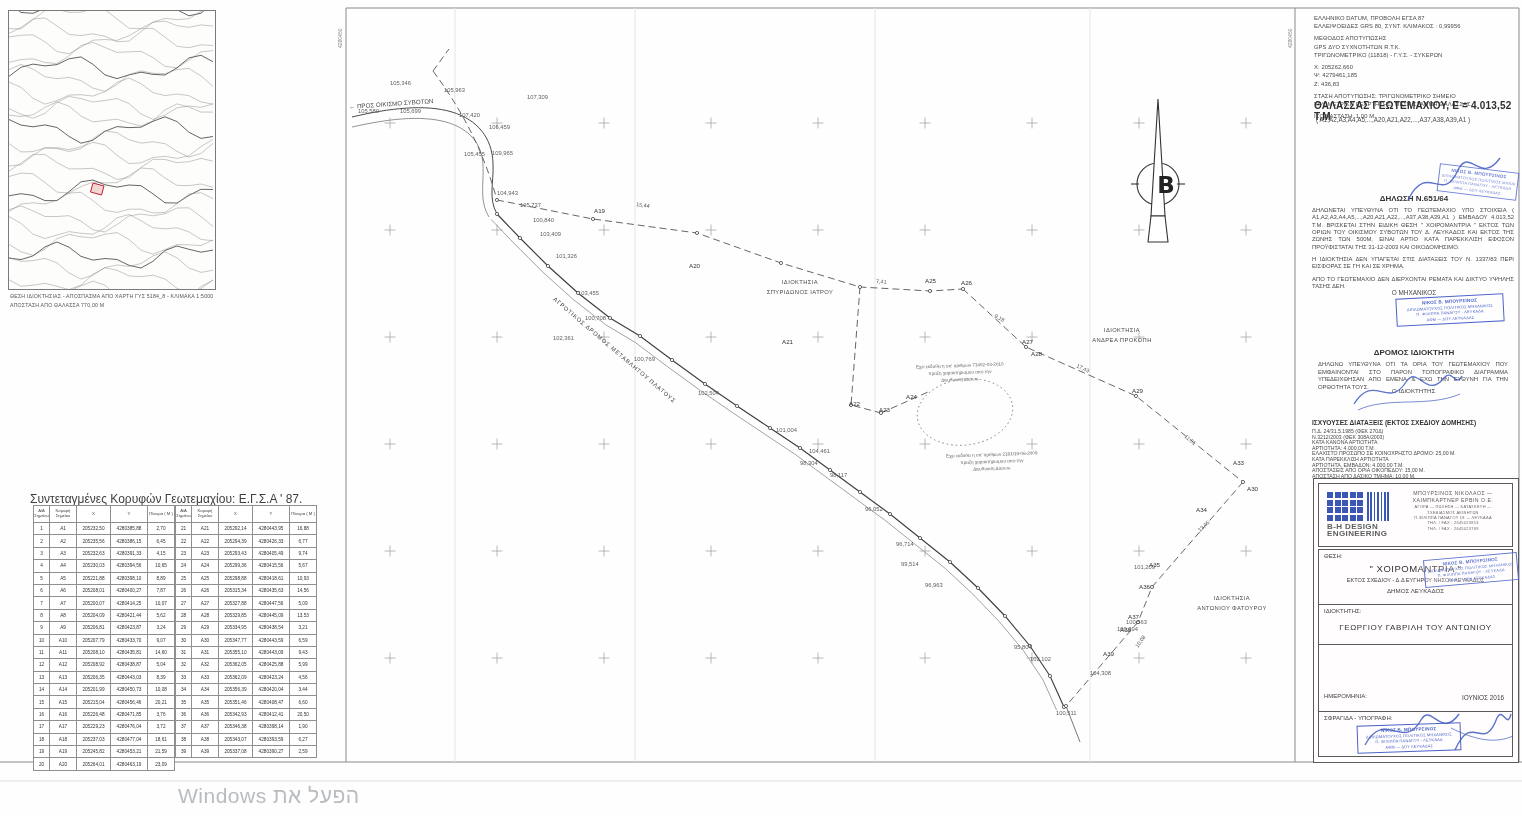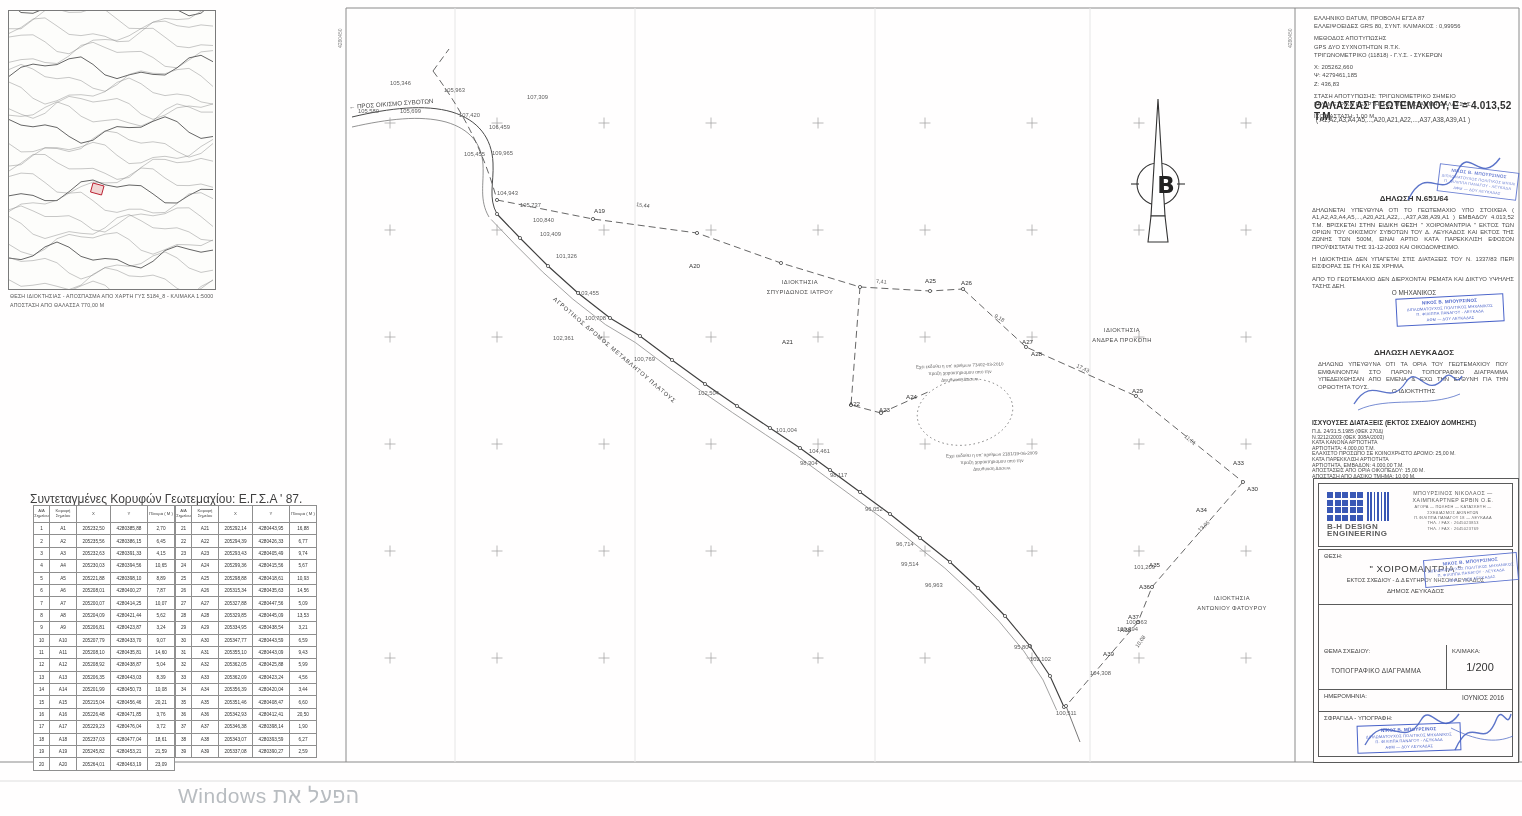--- a/index.html
+++ b/index.html
@@ -744,21 +744,21 @@
   <div class="abs" id="area-vertices">( Α1,Α2,Α3,Α4,Α5,...,Α20,Α21,Α22,...,Α37,Α38,Α39,Α1 )</div>
 
   <div class="abs blk-title" id="decl651-title">ΔΗΛΩΣΗ Ν.651/64</div>
   <div class="abs" id="decl651-paras">
       <p>ΔΗΛΩΝΕΤΑΙ ΥΠΕΥΘΥΝΑ ΟΤΙ ΤΟ ΓΕΩΤΕΜΑΧΙΟ ΥΠΟ ΣΤΟΙΧΕΙΑ ( Α1,Α2,Α3,Α4,Α5,...,Α20,Α21,Α22,...,Α37,Α38,Α39,Α1 ) ΕΜΒΑΔΟΥ 4.013,52 Τ.Μ. ΒΡΙΣΚΕΤΑΙ ΣΤΗΝ ΕΙΔΙΚΗ ΘΕΣΗ " ΧΟΙΡΟΜΑΝΤΡΙΑ " ΕΚΤΟΣ ΤΩΝ ΟΡΙΩΝ ΤΟΥ ΟΙΚΙΣΜΟΥ ΣΥΒΟΤΩΝ ΤΟΥ Δ. ΛΕΥΚΑΔΟΣ ΚΑΙ ΕΚΤΟΣ ΤΗΣ ΖΩΝΗΣ ΤΩΝ 500Μ, ΕΙΝΑΙ ΑΡΤΙΟ ΚΑΤΑ ΠΑΡΕΚΚΛΙΣΗ ΕΦΟΣΟΝ ΠΡΟΫΦΙΣΤΑΤΑΙ ΤΗΣ 31-12-2003 ΚΑΙ ΟΙΚΟΔΟΜΗΣΙΜΟ.</p>
       <p>Η ΙΔΙΟΚΤΗΣΙΑ ΔΕΝ ΥΠΑΓΕΤΑΙ ΣΤΙΣ ΔΙΑΤΑΞΕΙΣ ΤΟΥ Ν. 1337/83 ΠΕΡΙ ΕΙΣΦΟΡΑΣ ΣΕ ΓΗ ΚΑΙ ΣΕ ΧΡΗΜΑ.</p>
       <p>ΑΠΟ ΤΟ ΓΕΩΤΕΜΑΧΙΟ ΔΕΝ ΔΙΕΡΧΟΝΤΑΙ ΡΕΜΑΤΑ ΚΑΙ ΔΙΚΤΥΟ ΥΨΗΛΗΣ ΤΑΣΗΣ ΔΕΗ.</p>
     </div>
   <div class="abs" id="decl651-signer">Ο ΜΗΧΑΝΙΚΟΣ</div>
 
-  <div class="abs blk-title" id="declowner-title">ΔΗΛΩΣΗ ΛΕΥΚΑΔΟΣ</div>
+  <div class="abs blk-title" id="declowner-title">ΔΡΟΜΟΣ ΙΔΙΟΚΤΗΤΗ</div>
   <div class="abs" id="declowner-body">ΔΗΛΩΝΩ ΥΠΕΥΘΥΝΑ ΟΤΙ ΤΑ ΟΡΙΑ ΤΟΥ ΓΕΩΤΕΜΑΧΙΟΥ ΠΟΥ ΕΜΦΑΙΝΟΝΤΑΙ ΣΤΟ ΠΑΡΟΝ ΤΟΠΟΓΡΑΦΙΚΟ ΔΙΑΓΡΑΜΜΑ ΥΠΕΔΕΙΧΘΗΣΑΝ ΑΠΟ ΕΜΕΝΑ &amp; ΕΧΩ ΤΗΝ ΕΥΘΥΝΗ ΓΙΑ ΤΗΝ ΟΡΘΟΤΗΤΑ ΤΟΥΣ.</div>
   <div class="abs" id="declowner-signer">Ο ΙΔΙΟΚΤΗΤΗΣ</div>
 
   <div class="abs" id="provisions-title">ΙΣΧΥΟΥΣΕΣ ΔΙΑΤΑΞΕΙΣ (ΕΚΤΟΣ ΣΧΕΔΙΟΥ ΔΟΜΗΣΗΣ)</div>
   <div class="abs" id="provisions-lines">
       <div>Π.Δ. 24/31.5.1985 (ΦΕΚ 270Δ)</div>
       <div>Ν.3212/2003 (ΦΕΚ 308Α/2003)</div>
       <div>ΚΑΤΑ ΚΑΝΟΝΑ ΑΡΤΙΟΤΗΤΑ</div>
       <div>ΑΡΤΙΟΤΗΤΑ: 4.000,00 Τ.Μ.</div>
       <div>ΕΛΑΧΙΣΤΟ ΠΡΟΣΩΠΟ ΣΕ ΚΟΙΝΟΧΡΗΣΤΟ ΔΡΟΜΟ: 25,00 Μ.</div>
@@ -805,27 +805,23 @@
           <div class="cdet">ΤΗΛ. / FAX : 2645023769</div>
         </div>
     </div>
     <div id="tb-main">
       <div class="tb-row" style="top:0;height:55px">
         <div class="tb-label">ΘΕΣΗ:</div>
         <div id="thesi-v1">" ΧΟΙΡΟΜΑΝΤΡΙΑ "</div>
         <div id="thesi-v2">ΕΚΤΟΣ ΣΧΕΔΙΟΥ - Δ.Δ ΕΥΓΗΡΟΥ ΝΗΣΟΥ ΛΕΥΚΑΔΟΣ</div>
         <div id="thesi-v3">ΔΗΜΟΣ ΛΕΥΚΑΔΟΣ</div>
       </div>
-      <div class="tb-row" style="top:95px;height:45px">
-        <div class="tb-label">ΘΕΜΑ ΣΧΕΔΙΟΥ:</div>
-        <div id="subject-v">ΤΟΠΟΓΡΑΦΙΚΟ ΔΙΑΓΡΑΜΜΑ</div>
-        <div id="scale-cell">
-          <div class="tb-label">ΚΛΙΜΑΚΑ:</div>
-          <div id="scale-v">1/200</div>
-        </div>
+      <div class="tb-row" style="top:55px;height:40px">
+        <div class="tb-label">ΙΔΙΟΚΤΗΤΗΣ:</div>
+        <div id="owner-v">ΓΕΩΡΓΙΟΥ  ΓΑΒΡΙΛΗ ΤΟΥ ΑΝΤΩΝΙΟΥ</div>
       </div>
       <div class="tb-row" style="top:140px;height:22px">
         <div class="tb-label">ΗΜΕΡΟΜΗΝΙΑ:</div>
         <div id="date-v">ΙΟΥΝΙΟΣ  2016</div>
       </div>
       <div class="tb-row" style="top:162px;height:44px;border-bottom:none">
         <div class="tb-label">ΣΦΡΑΓΙΔΑ - ΥΠΟΓΡΑΦΗ:</div>
         <div class="stamp-box" style="position:absolute;left:38px;top:12px;width:98px;transform:rotate(-2deg)">
             <div>ΝΙΚΟΣ Β. ΜΠΟΥΡΣΙΝΟΣ</div>
             <div>ΔΙΠΛΩΜΑΤΟΥΧΟΣ ΠΟΛΙΤΙΚΟΣ ΜΗΧΑΝΙΚΟΣ</div>

